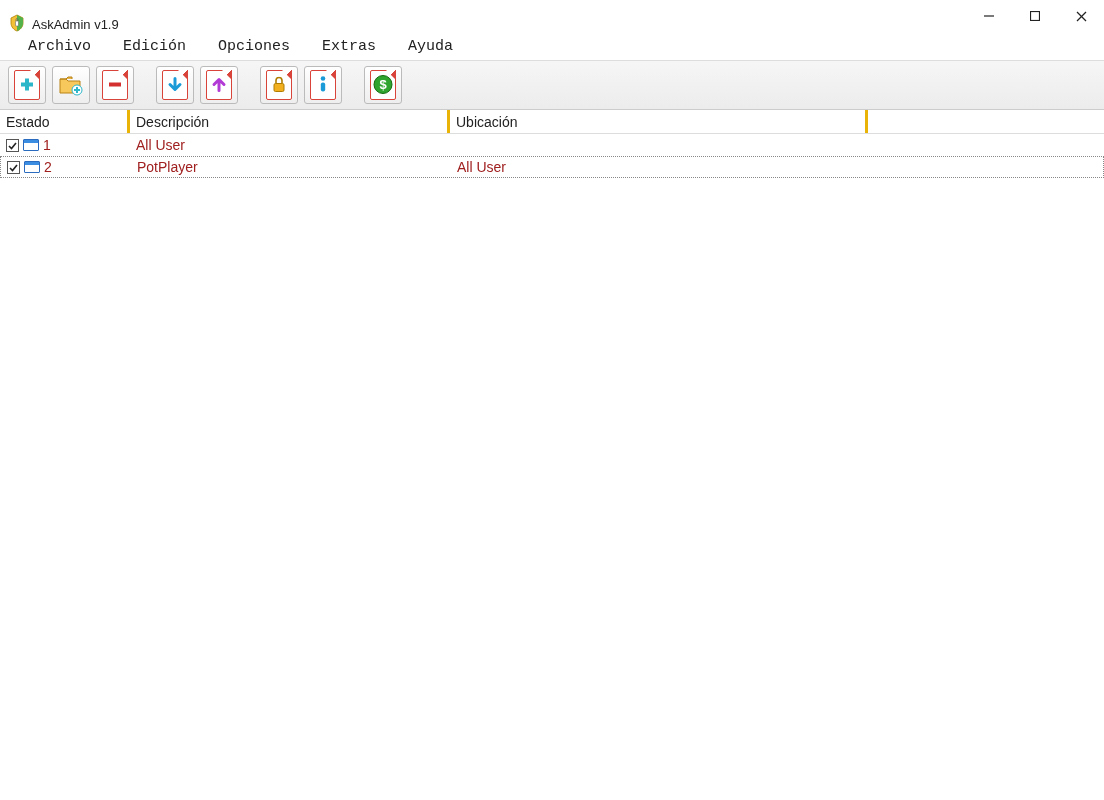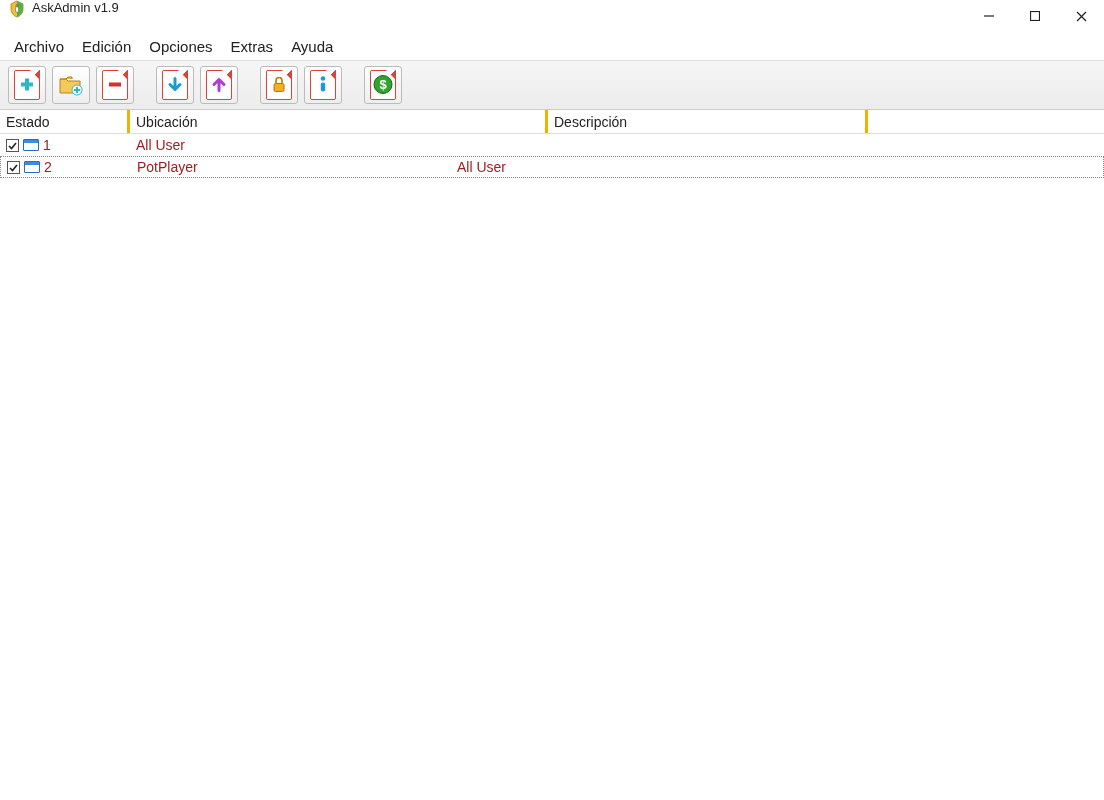--- a/index.html
+++ b/index.html
@@ -1,22 +1,22 @@
 <!DOCTYPE html>
 <html><head>
 <meta charset="utf-8">
 <style>
   * { box-sizing: border-box; }
   html, body { margin:0; padding:0; width:1104px; height:800px; font-family:"Segoe UI",Tahoma,sans-serif; font-size:14px; background:#fff; color:#000; }
-  .titlebar { height:32px; display:flex; align-items:flex-start; padding-left:8px; background:#fff; }
+  .titlebar { height:32px; display:flex; align-items:flex-end; padding-left:8px; background:#fff; }
   .titlebar .app-icon { width:18px; height:18px; margin-right:6px; display:flex; align-items:center; justify-content:center; }
   .titlebar .title { font-size:13px; color:#222; }
   .winctrls { margin-left:auto; display:flex; height:100%; }
   .winbtn { width:46px; display:flex; align-items:center; justify-content:center; color:#222; }
-  .menubar { height:28px; display:flex; align-items:center; padding:0 6px; gap:2px; background:#fff; font-size:15px; color:#222; }
+  .menubar { height:28px; display:flex; align-items:center; padding:0 20px; gap:16px; background:#fff; font-size:15px; color:#222;font-family:Liberation Mono, monospace; }
   .menuitem { padding:2px 8px; border-radius:0; }
   .toolbar { height:50px; display:flex; align-items:center; padding:4px 8px; gap:6px; background:linear-gradient(#f6f6f6,#ececec); border-top:1px solid #ddd; border-bottom:1px solid #ccc; }
   .tbtn { width:38px; height:38px; border:1px solid #bbb; background:linear-gradient(#fff,#eee); border-radius:3px; display:flex; align-items:center; justify-content:center; }
   .listhdr { height:24px; display:flex; align-items:stretch; background:#fff; border-bottom:1px solid #ddd; font-size:14px; color:#222; }
   .hcell { display:flex; align-items:center; padding:0 6px; border-right:3px solid #eab308; }
   .col-estado { width:130px; }
   .col-desc   { width:320px; }
   .col-ubic   { width:418px; }
   .col-user   { flex:1; border-right:0; }
   .rows { }
@@ -140,22 +140,22 @@
       <span class="glyph"><svg width="20" height="20">
             <circle cx="10" cy="10" r="9" fill="#2fa52f" stroke="#14690f"></circle>
             <text x="10" y="14.5" text-anchor="middle" font-size="13" font-weight="bold" fill="#fff">$</text>
           </svg></span>
     </div>
   </div>
 </div>
 
 <div class="listhdr">
   <div class="hcell col-estado">Estado</div>
+  <div class="hcell col-desc">Descripción</div>
   <div class="hcell col-ubic">Ubicación</div>
-  <div class="hcell col-desc">Descripción</div>
 </div>
 
 <div class="rows">
   <div class="row">
     <div class="cell col-estado">
       <span class="chk">
           <svg width="11" height="11">
             <polyline points="2,6 4.5,8.5 9,3" fill="none" stroke="#222" stroke-width="1.6"></polyline>
           </svg>
         </span>

